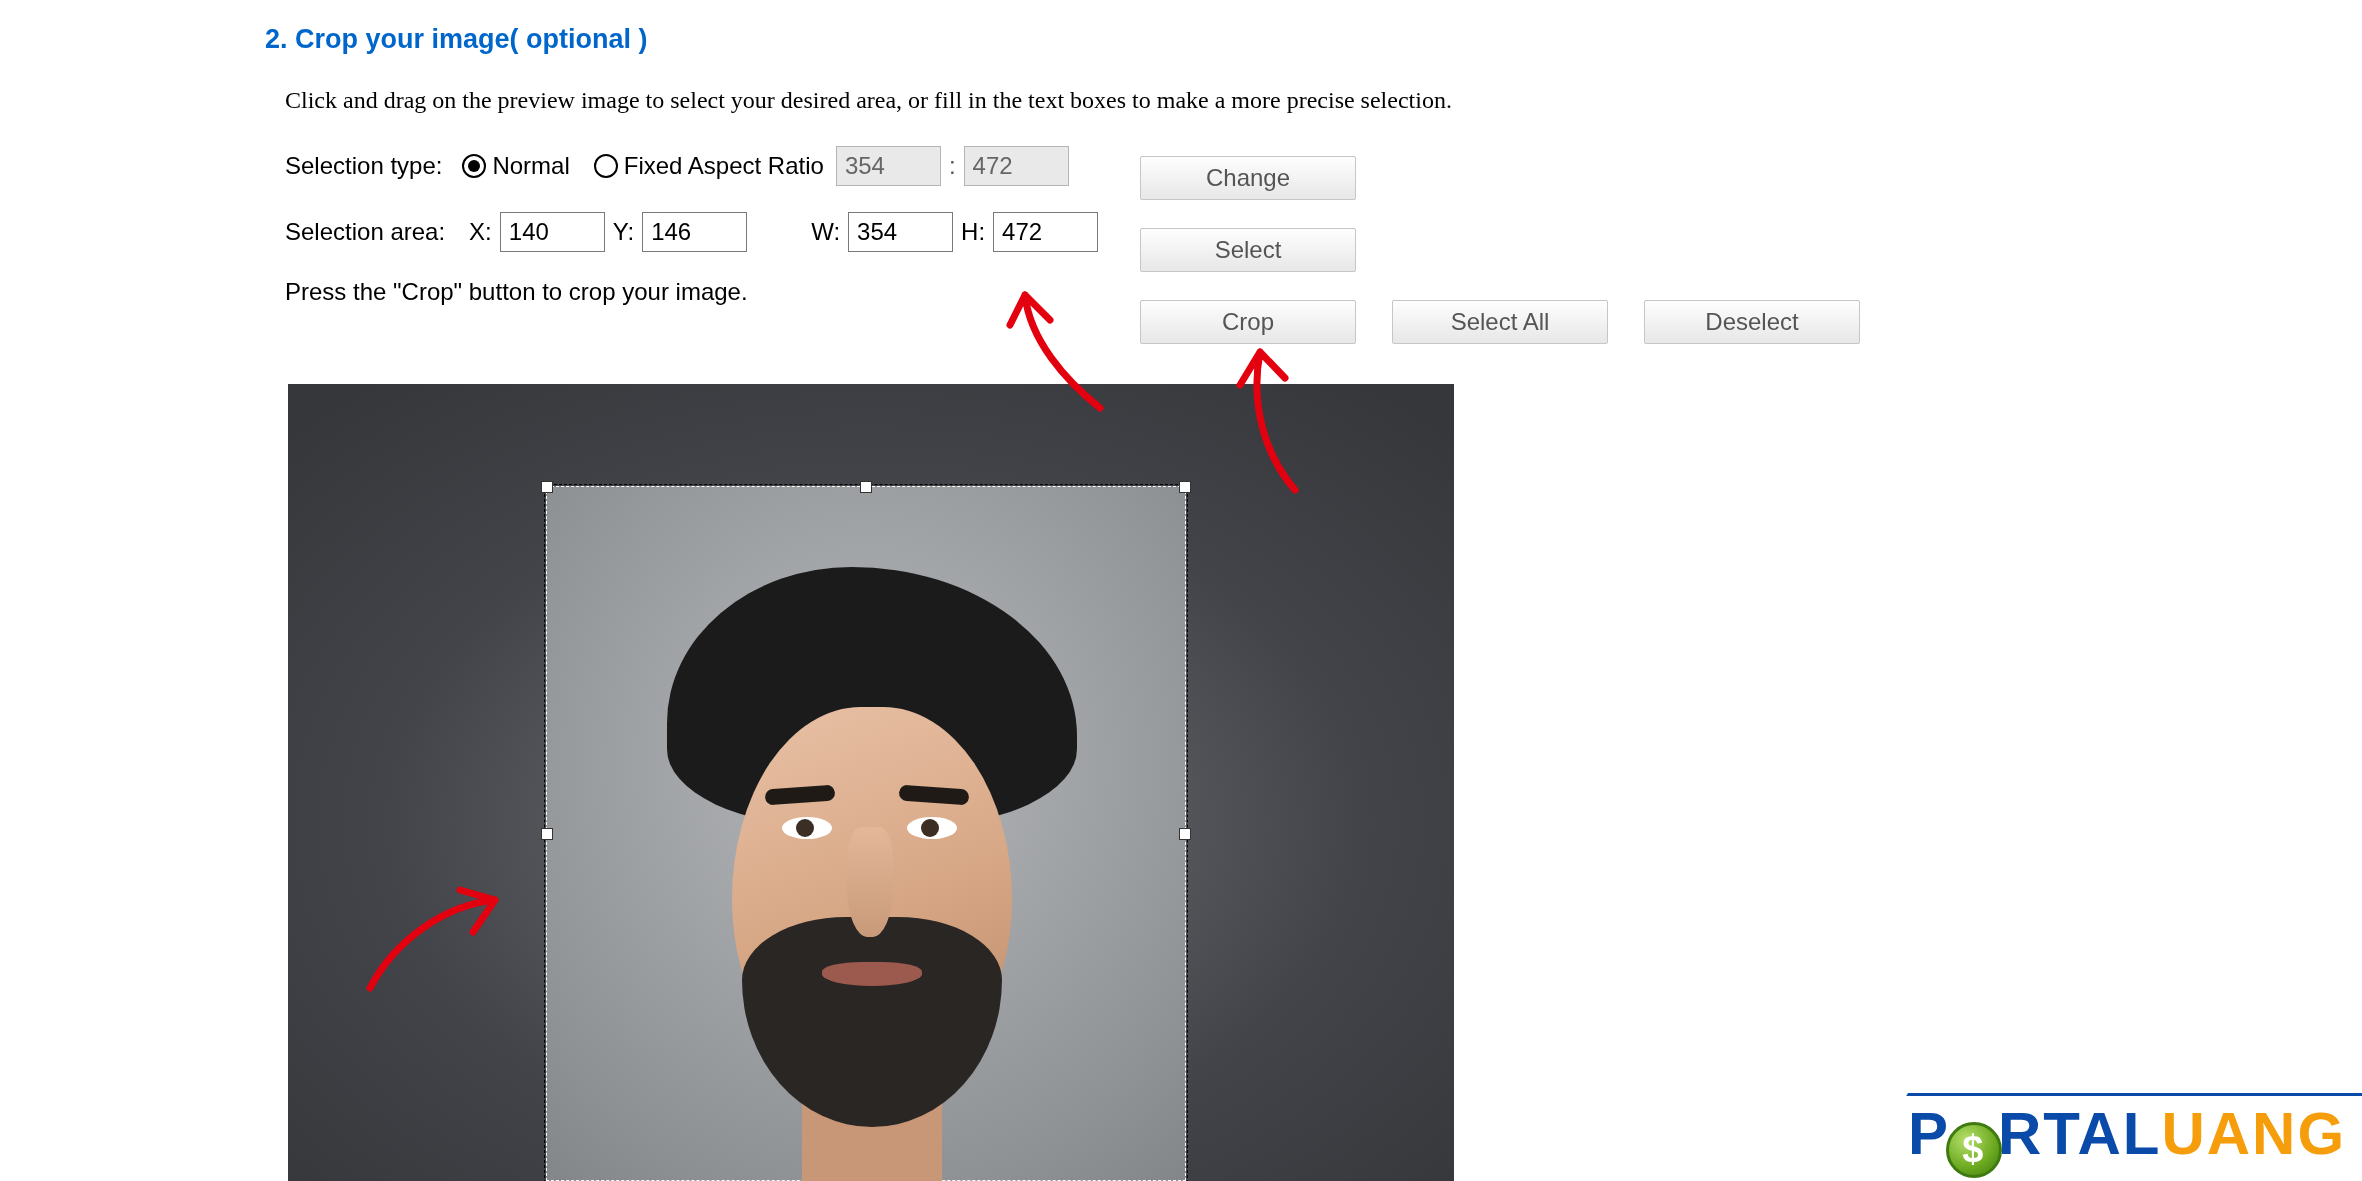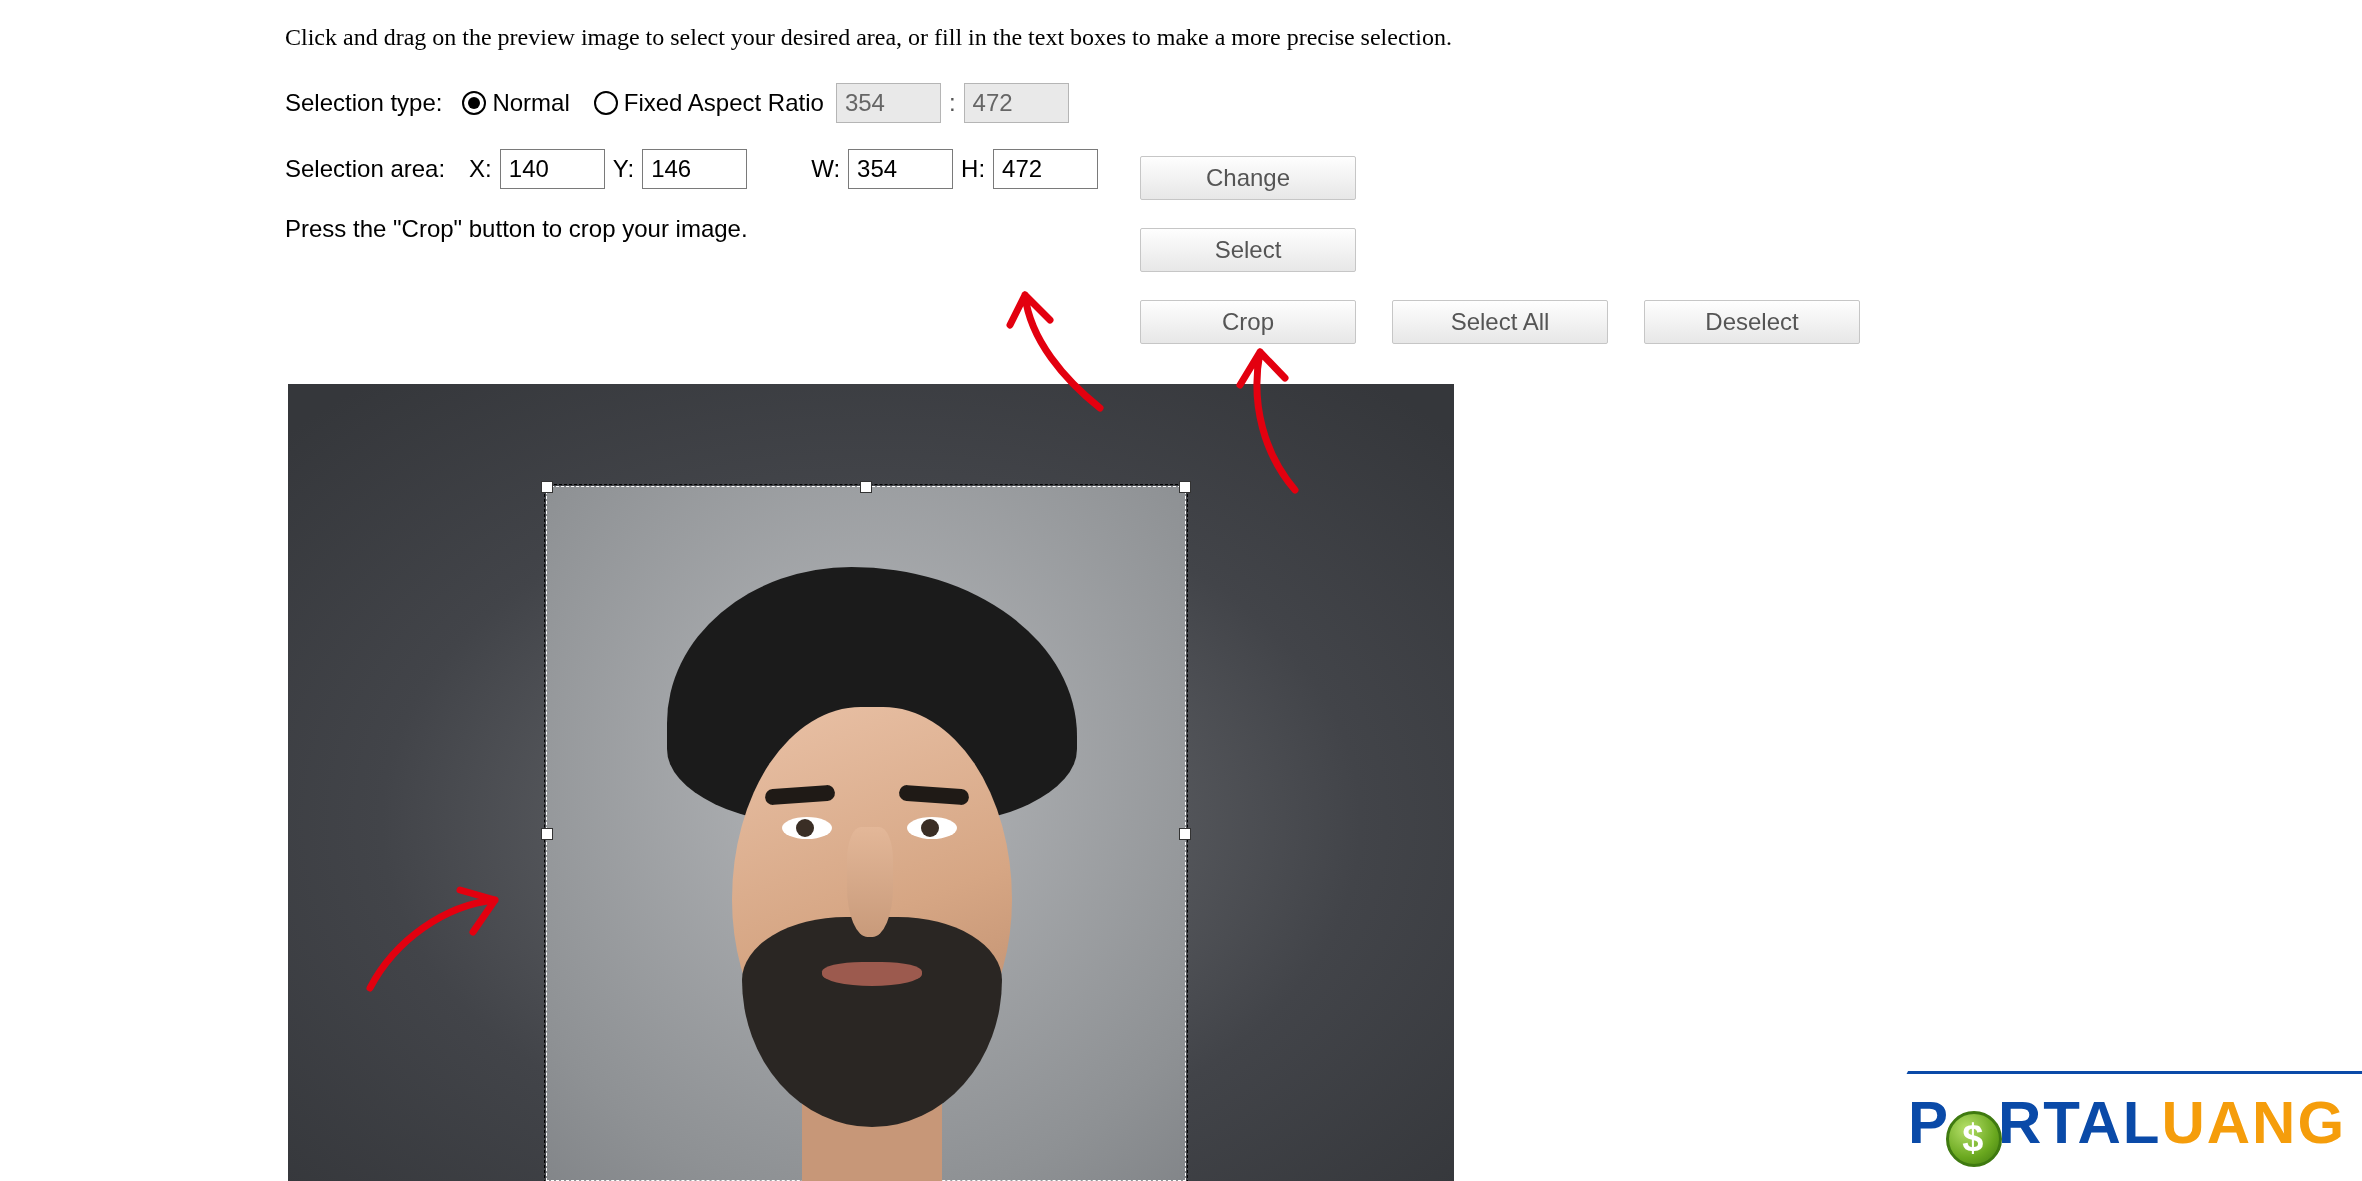--- a/index.html
+++ b/index.html
@@ -206,21 +206,21 @@
   }
   .ar1 { left: 985px; top: 280px; width: 130px; height: 140px; }
   .ar2 { left: 1215px; top: 340px; width: 100px; height: 160px; }
   .ar3 { left: 355px; top: 870px; width: 160px; height: 130px; }
   
   .logo {
     position: absolute;
     right: 0;
     bottom: 0;
     width: 510px;
-    height: 110px;
+    height: 88px;
     background: #fff;
     border-top: 3px solid #0a4aa8;
     clip-path: polygon(11% 0, 100% 0, 100% 100%, 0 100%);
     display: flex;
     align-items: center;
     justify-content: center;
     padding-left: 40px;
   }
   .logo-text {
     font-family: Arial, sans-serif;
@@ -244,20 +244,21 @@
     margin: 0 -4px;
   }
   .logo .r { color: #0a4aa8; }
   .logo .u { color: #f59d0b; }
   .sep-colon { font-size: 24px; color: #555; }
 </style>
 </head>
 <body>
 
 <div class="content">
+  <h2 class="section-title">2. Crop your image( optional )</h2>
   <p class="instruction">Click and drag on the preview image to select your desired area, or fill in the text boxes to make a more precise selection.</p>
 
   <div class="row">
     <span class="label">Selection type:</span>
     <span class="radio-group">
       <span class="radio-circle checked"></span>
       <span class="label">Normal</span>
     </span>
     <span class="radio-group">
       <span class="radio-circle"></span>

